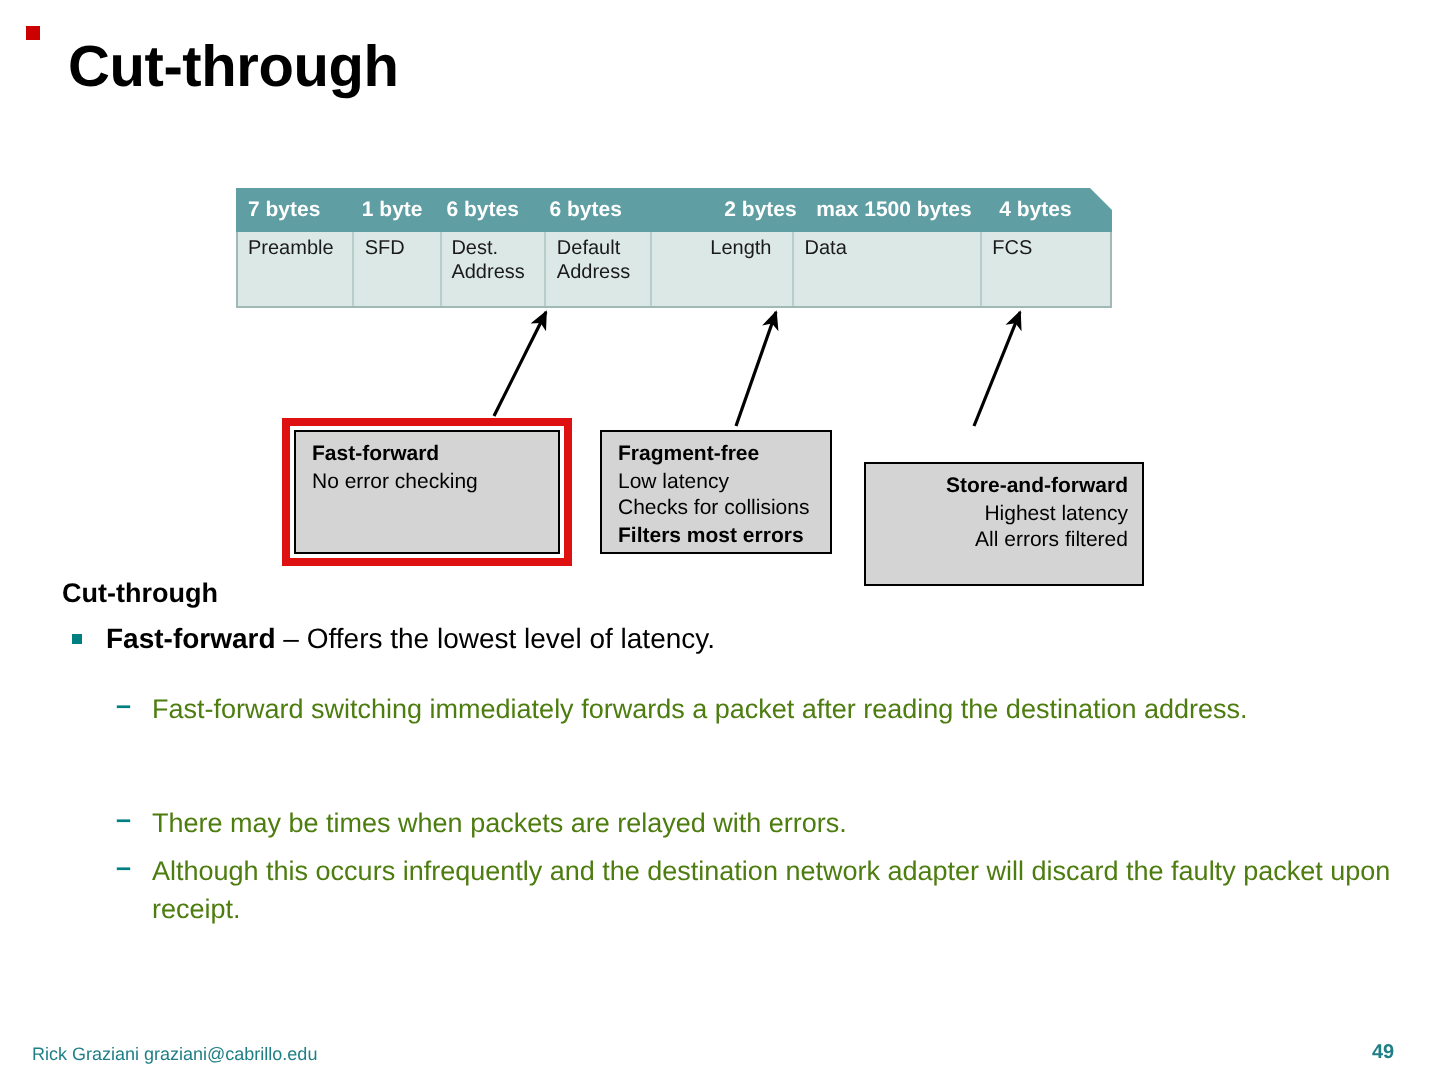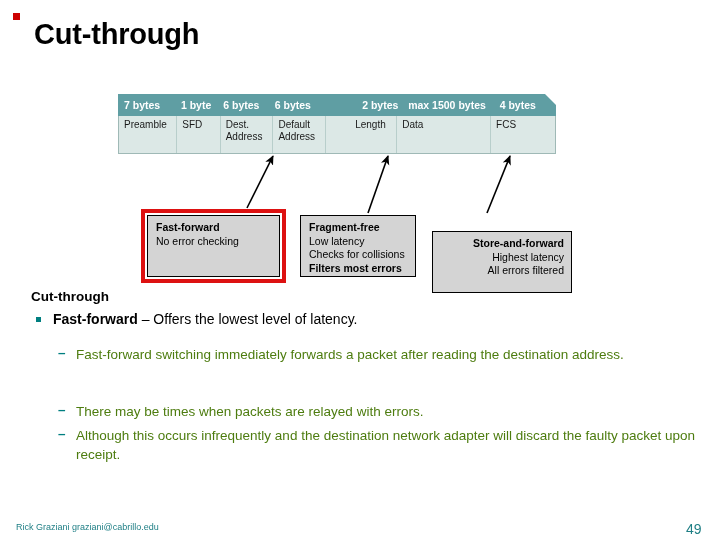--- a/index.html
+++ b/index.html
@@ -194,22 +194,22 @@
     left: 16px;
     top: 522px;
     font-size: 9px;
     color: #1f7f85;
     white-space: nowrap;
   }
   #footer-page-number {
     position: absolute;
     left: 686px;
     top: 521px;
-    font-size: 14px;
-    font-weight: normal;
+    font-size: 10px;
+    font-weight: bold;
     color: #1f7f85;
   }
 </style>
 </head>
 <body>
 
 <div id="title-bullet"></div>
 <div id="slide-title">Cut-through</div>
 
 <div id="frame-diagram">

